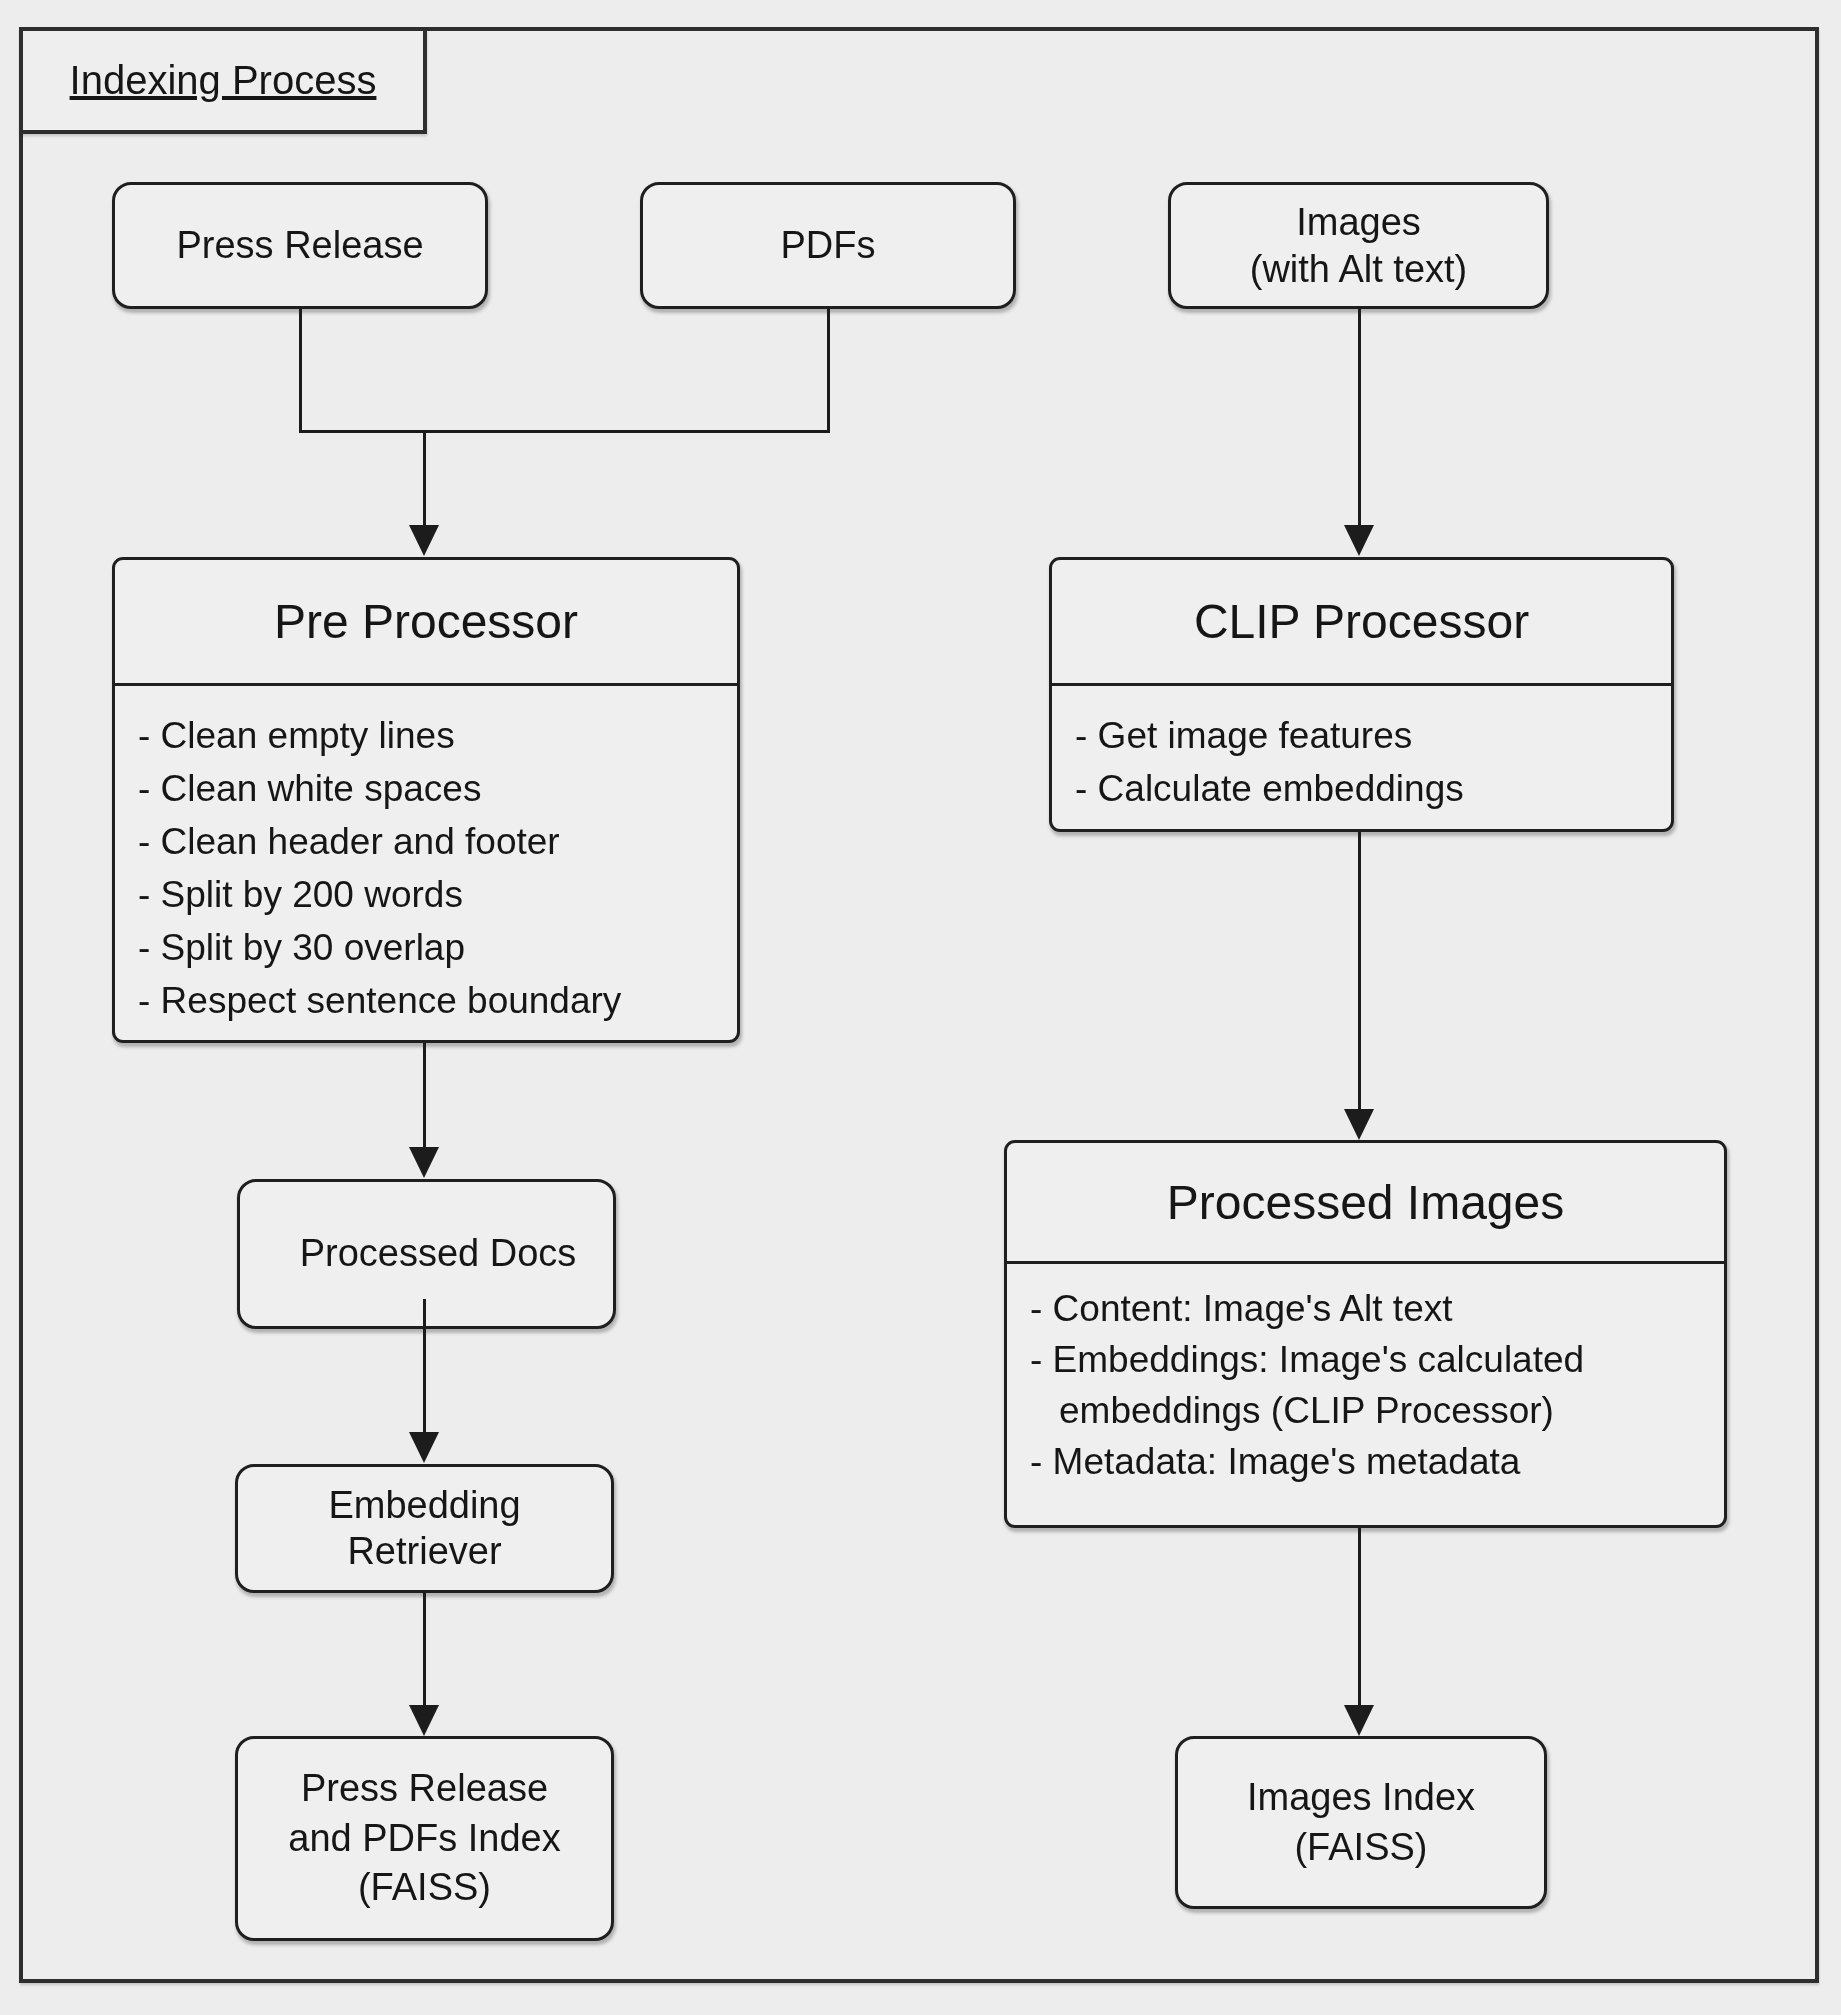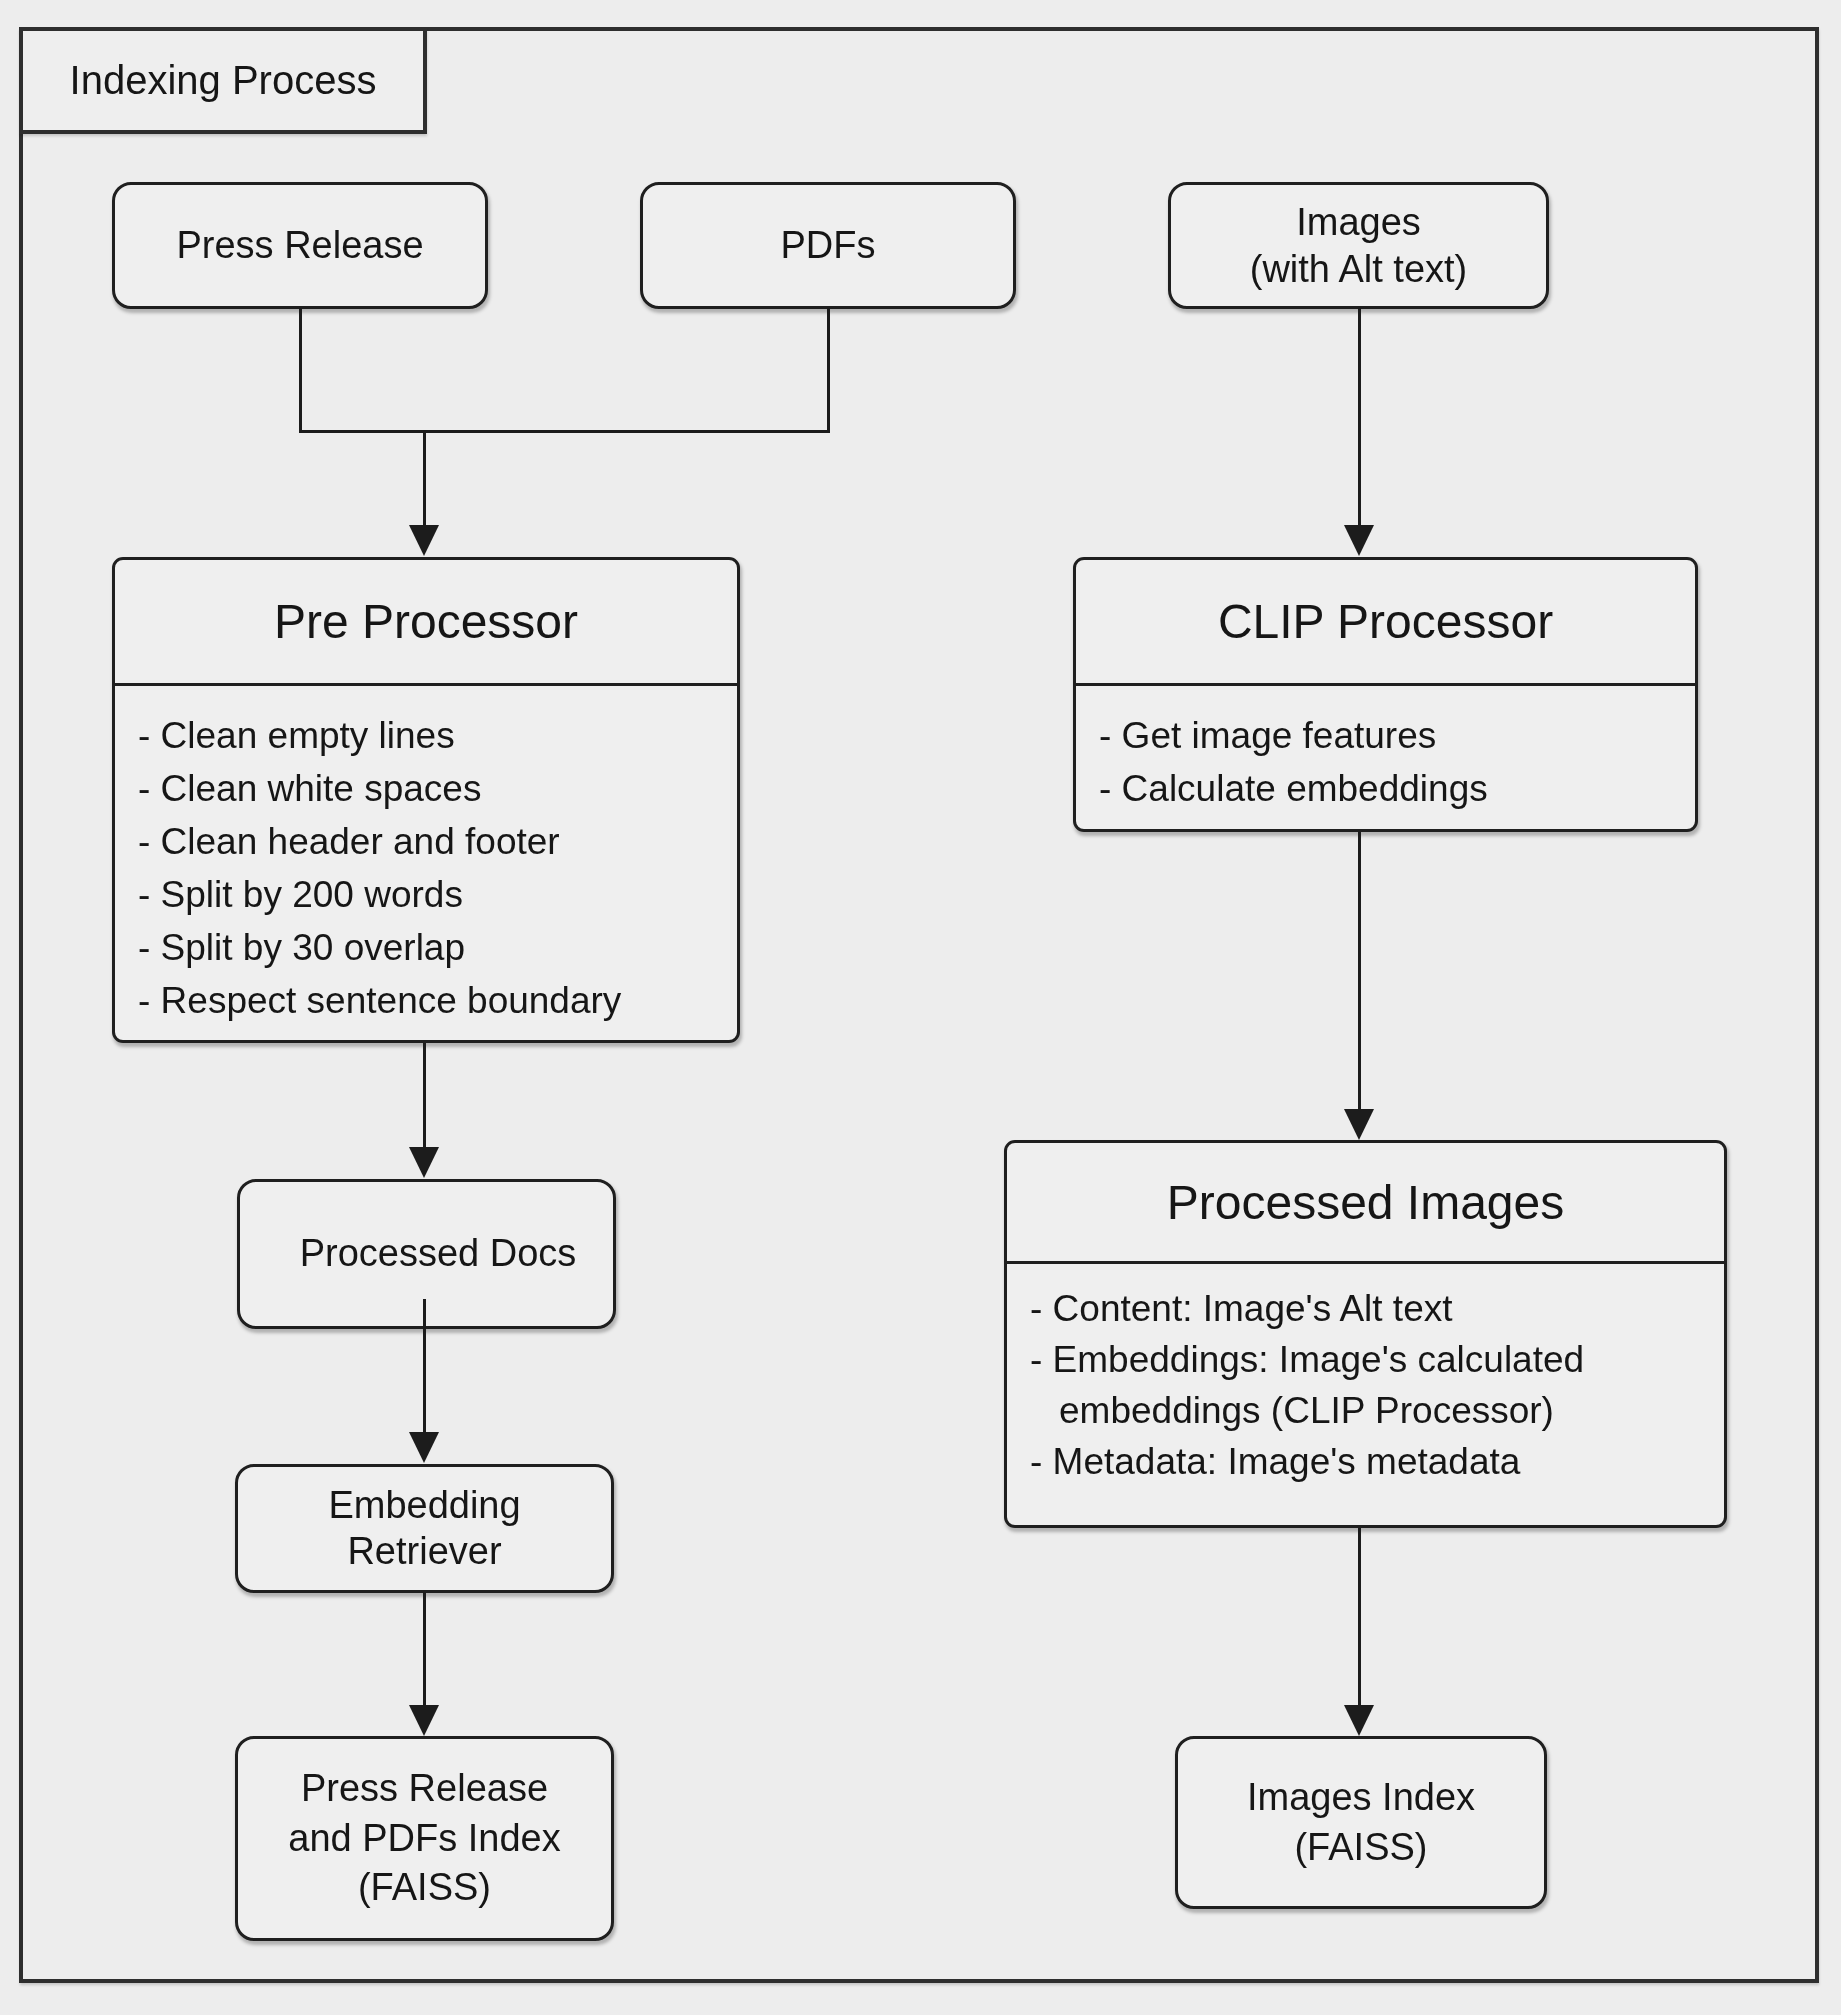--- a/index.html
+++ b/index.html
@@ -17,20 +17,21 @@
     background:transparent;
     box-shadow:1.4px 2.7px 2.7px rgba(0,0,0,0.18);
   }
   .title-box{
     position:absolute;left:19px;top:27px;width:408px;height:107px;
     border:4.1px solid #2e2e2e;box-sizing:border-box;
     background:#eeeeee;
     display:flex;align-items:center;justify-content:center;
     font-size:40px;
     box-shadow:1.4px 2.7px 2.7px rgba(0,0,0,0.18);
+    text-decoration:underline;
   }
   .node{
     position:absolute;
     background:#efefef;
     border:3.4px solid #1f1f1f;box-sizing:border-box;
     border-radius:19px;
     display:flex;align-items:center;justify-content:center;
     text-align:center;
     font-size:38px;line-height:1.26;
     box-shadow:1.4px 3.4px 3.4px rgba(0,0,0,0.25);
@@ -102,21 +103,21 @@
     <div class="cbody">
       <div class="item">- Clean empty lines</div>
       <div class="item">- Clean white spaces</div>
       <div class="item">- Clean header and footer</div>
       <div class="item">- Split by 200 words</div>
       <div class="item">- Split by 30 overlap</div>
       <div class="item">- Respect sentence boundary</div>
     </div>
   </div>
 
-  <div class="compartment" style="left:1049px;top:557px;width:625px;height:275px;margin-left:24px;">
+  <div class="compartment" style="left:1049px;top:557px;width:625px;height:275px;">
     <div class="hdr" style="height:126px;">
       <span>CLIP Processor</span>
     </div>
     <div class="cbody">
       <div class="item">- Get image features</div>
       <div class="item">- Calculate embeddings</div>
     </div>
   </div>
 
   <div class="edge" style="left:423px;top:1043px;width:2.7px;height:105px;"></div>

